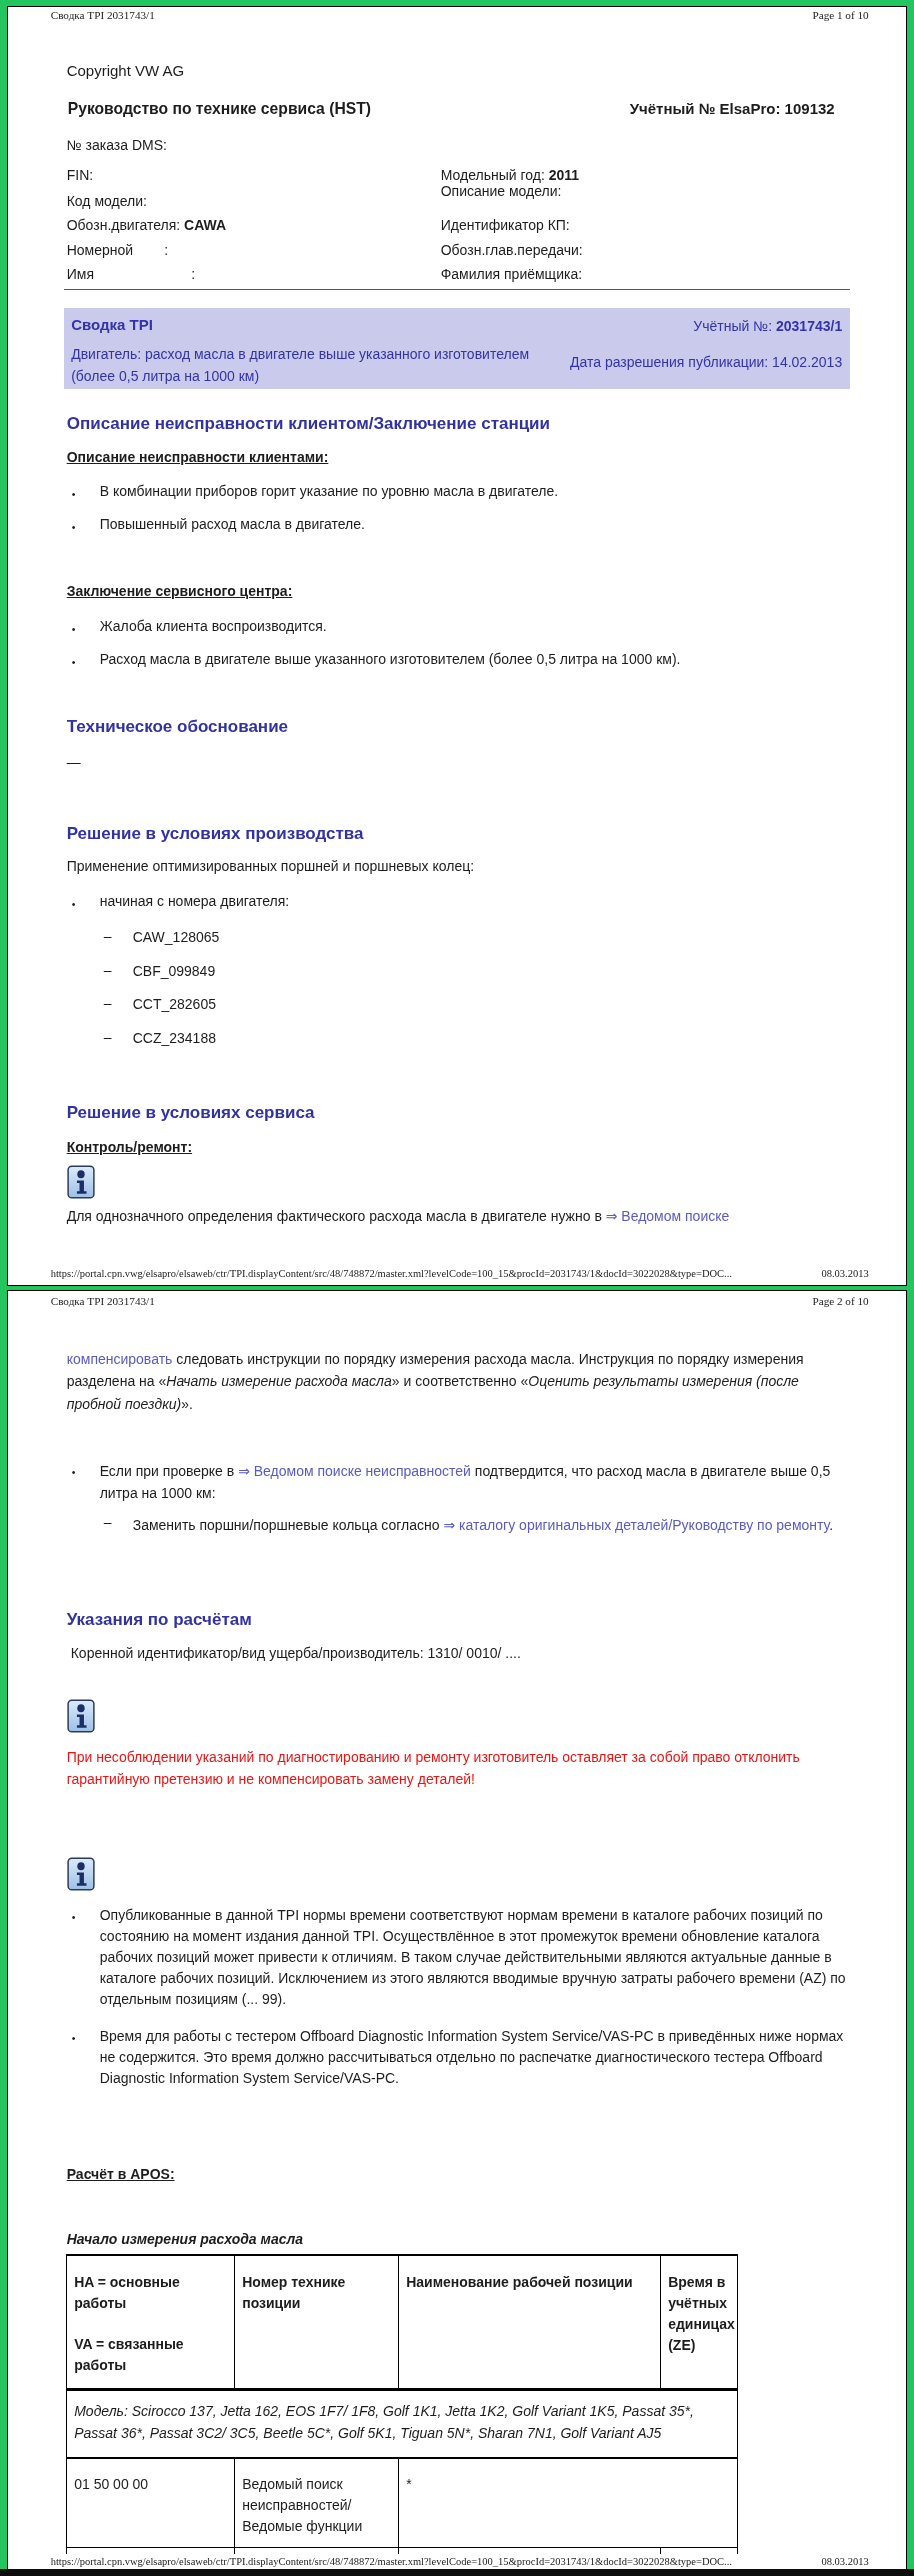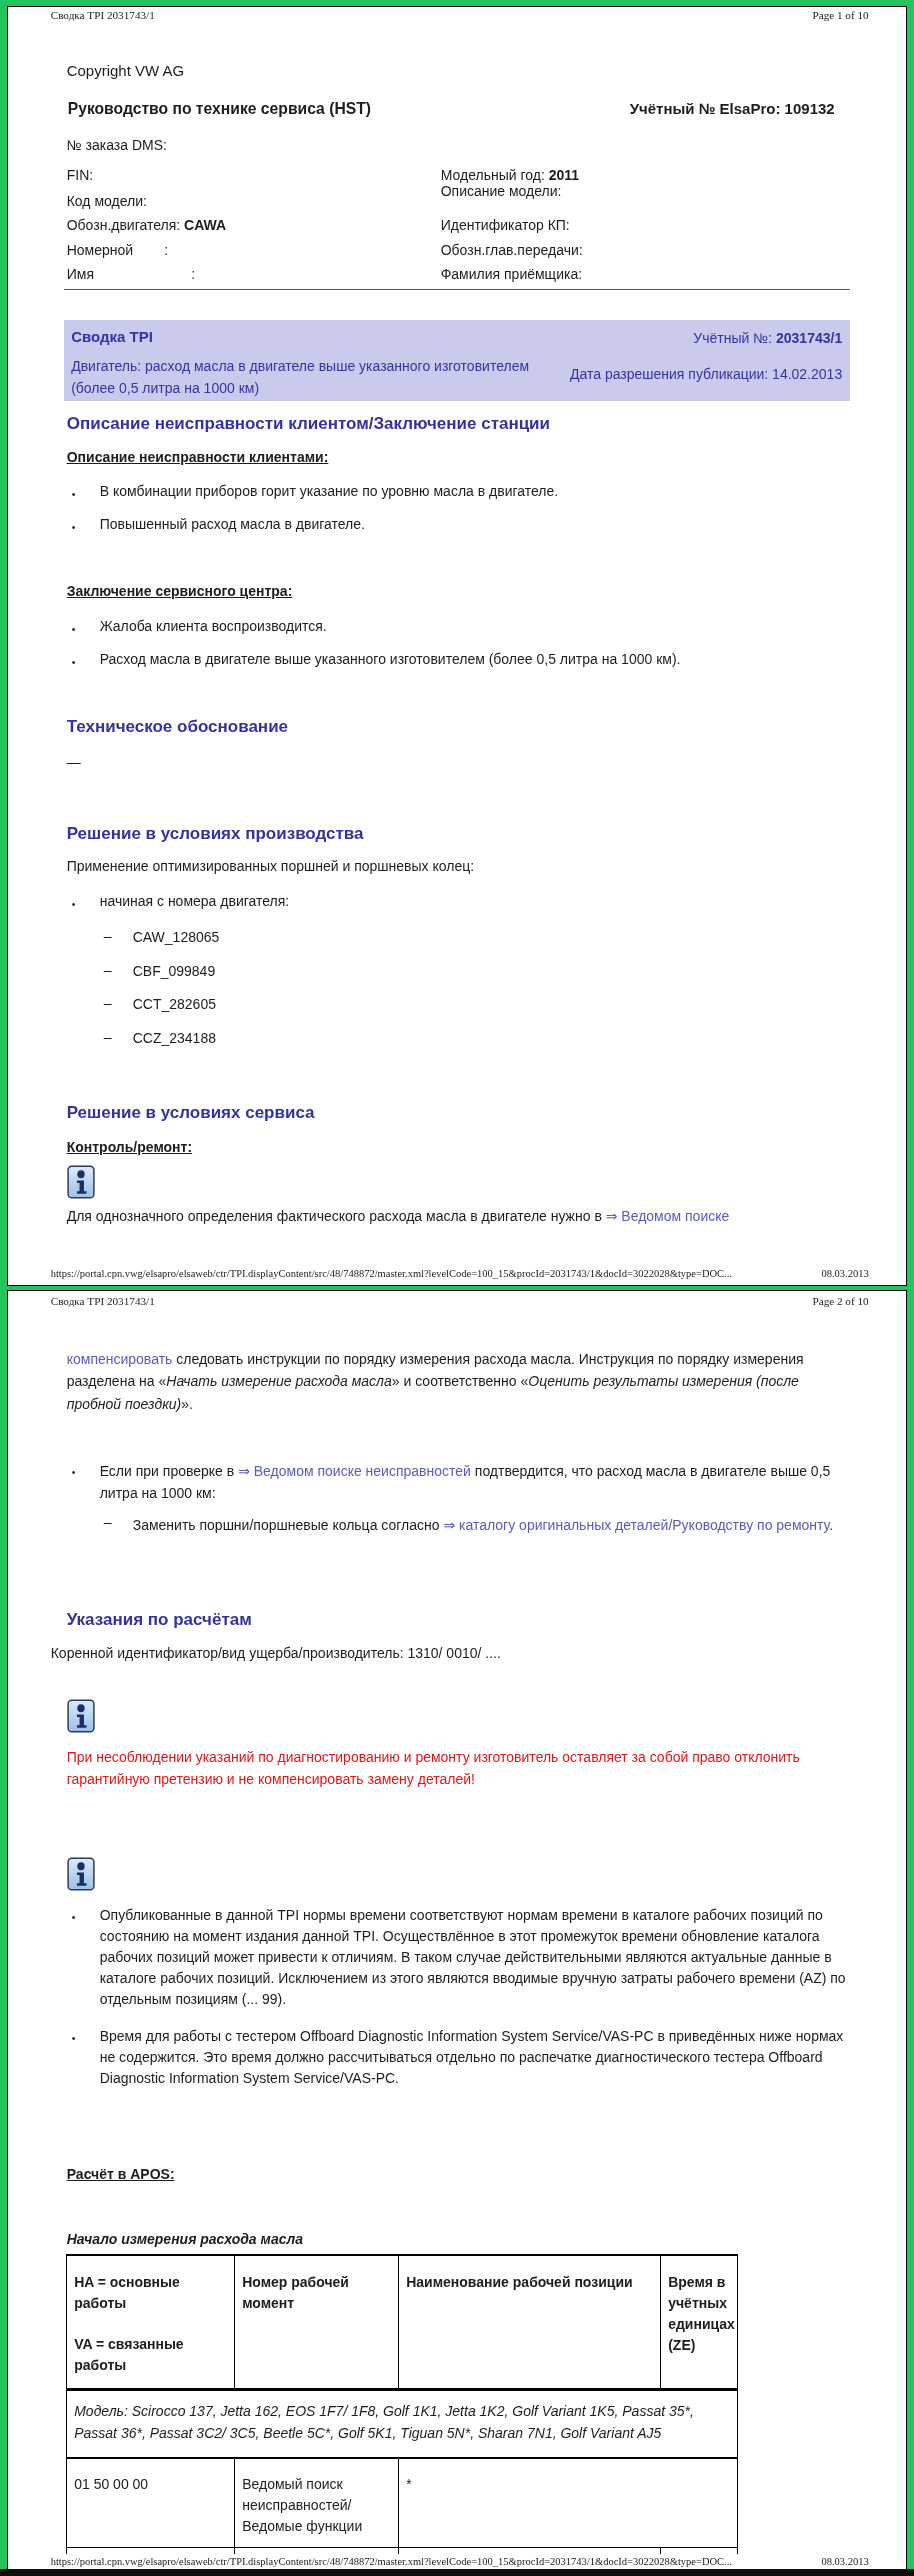--- a/index.html
+++ b/index.html
@@ -19,21 +19,21 @@
   .bottom-band{position:absolute;left:0;top:2569px;width:915px;height:7.5px;background:#0d0d0d;z-index:5;}
   .t{position:absolute;font-size:14px;line-height:18px;white-space:nowrap;}
   .wrap{white-space:normal;}
   .serif{font-family:"Liberation Serif",serif;font-size:11.2px;line-height:13.5px;}
   .b{font-weight:bold;}
   .i{font-style:italic;}
   .u{text-decoration:underline;}
   .h{color:var(--accent);font-weight:bold;font-size:17px;}
   .link{color:var(--link);}
   .red{color:var(--red);}
-  .box{position:absolute;background:var(--boxbg);color:var(--boxtext);margin-top:12px;}
+  .box{position:absolute;background:var(--boxbg);color:var(--boxtext);}
   .hr{position:absolute;height:0;border-top:1.5px solid #555;}
   .dot{position:absolute;font-size:10.5px;line-height:18px;}
   .dash{position:absolute;font-size:14px;}
   .icon{position:absolute;width:28px;height:34px;}
   .footer{position:absolute;display:flex;justify-content:space-between;
           font-family:"Liberation Serif",serif;font-size:10.5px;color:#222;}
   
   .tbl{position:absolute;border:1.5px solid #000;border-top:2.2px solid #000;border-bottom:none;background:#fff;}
   .trow{display:grid;grid-template-columns:167px 164px 262px 1fr;}
   .trow .c{padding:15px 7.5px 10.5px 7.5px;line-height:21px;font-size:14px;}
@@ -157,21 +157,21 @@
     <div class="t wrap" style="left:92px;top:169px;width:756px;line-height:22.4px;">
       <span>Если при проверке в </span><span class="link">⇒ Ведомом поиске неисправностей</span><span> подтвердится, что расход масла в двигателе выше 0,5 литра на 1000 км:</span>
     </div>
 
     <div class="dash" style="left:96px;top:223px;">–</div>
     <div class="t wrap" style="left:125px;top:223px;width:723px;line-height:22.4px;">
       <span>Заменить поршни/поршневые кольца согласно </span><span class="link">⇒ каталогу оригинальных деталей/Руководству по ремонту</span><span>.</span>
     </div>
 
     <div class="t h" style="left:59px;top:320px;">Указания по расчётам</div>
-    <div class="t" style="left:43px;top:353px;">Коренной идентификатор/вид ущерба/производитель: 1310/ 0010/ ....</div>
+    <div class="t" style="left:63px;top:353px;">Коренной идентификатор/вид ущерба/производитель: 1310/ 0010/ ....</div>
 
     <svg class="icon" style="left:59px;top:408px;" viewBox="0 0 38 46">
       <rect x="1.5" y="1.5" width="35" height="43" rx="5" fill="url(#ig)" stroke="#2b3a55" stroke-width="2"></rect>
       <ellipse cx="19" cy="12.5" rx="5" ry="5.5" fill="#1c2e66"></ellipse>
       <path d="M13.5 21 h9.5 v14.5 h3.5 v3.5 h-13 v-3.5 h3.5 v-11 h-3.5 z" fill="#1c2e66"></path>
     </svg>
 
     <div class="t wrap red" style="left:59px;top:455px;width:783px;line-height:22.4px;">При несоблюдении указаний по диагностированию и ремонту изготовитель оставляет за собой право отклонить гарантийную претензию и не компенсировать замену деталей!</div>
 
     <svg class="icon" style="left:59px;top:566px;" viewBox="0 0 38 46">
@@ -188,21 +188,21 @@
 
     <div class="t b u" style="left:59px;top:874px;">Расчёт в APOS:</div>
     <div class="t b i" style="left:59px;top:939px;">Начало измерения расхода масла</div>
 
     <div class="tbl" style="left:58px;top:963px;width:670px;">
       <div class="trow thead">
         <div class="c">
           <div>HA = основные работы</div>
           <div class="vspace">VA = связанные работы</div>
         </div>
-        <div class="c">Номер рабочей момент</div>
+        <div class="c">Номер технике позиции</div>
         <div class="c">Наименование рабочей позиции</div>
         <div class="c">Время в учётных единицах (ZE)</div>
       </div>
       <div class="trow modelrow">
         <div class="c">Модель: Scirocco 137, Jetta 162, EOS 1F7/ 1F8, Golf 1K1, Jetta 1K2, Golf Variant 1K5, Passat 35*, Passat 36*, Passat 3C2/ 3C5, Beetle 5C*, Golf 5K1, Tiguan 5N*, Sharan 7N1, Golf Variant AJ5</div>
       </div>
       <div class="trow r1">
         <div class="c">01 50 00 00</div>
         <div class="c">Ведомый поиск неисправностей/Ведомые функции</div>
         <div class="c">*</div>

